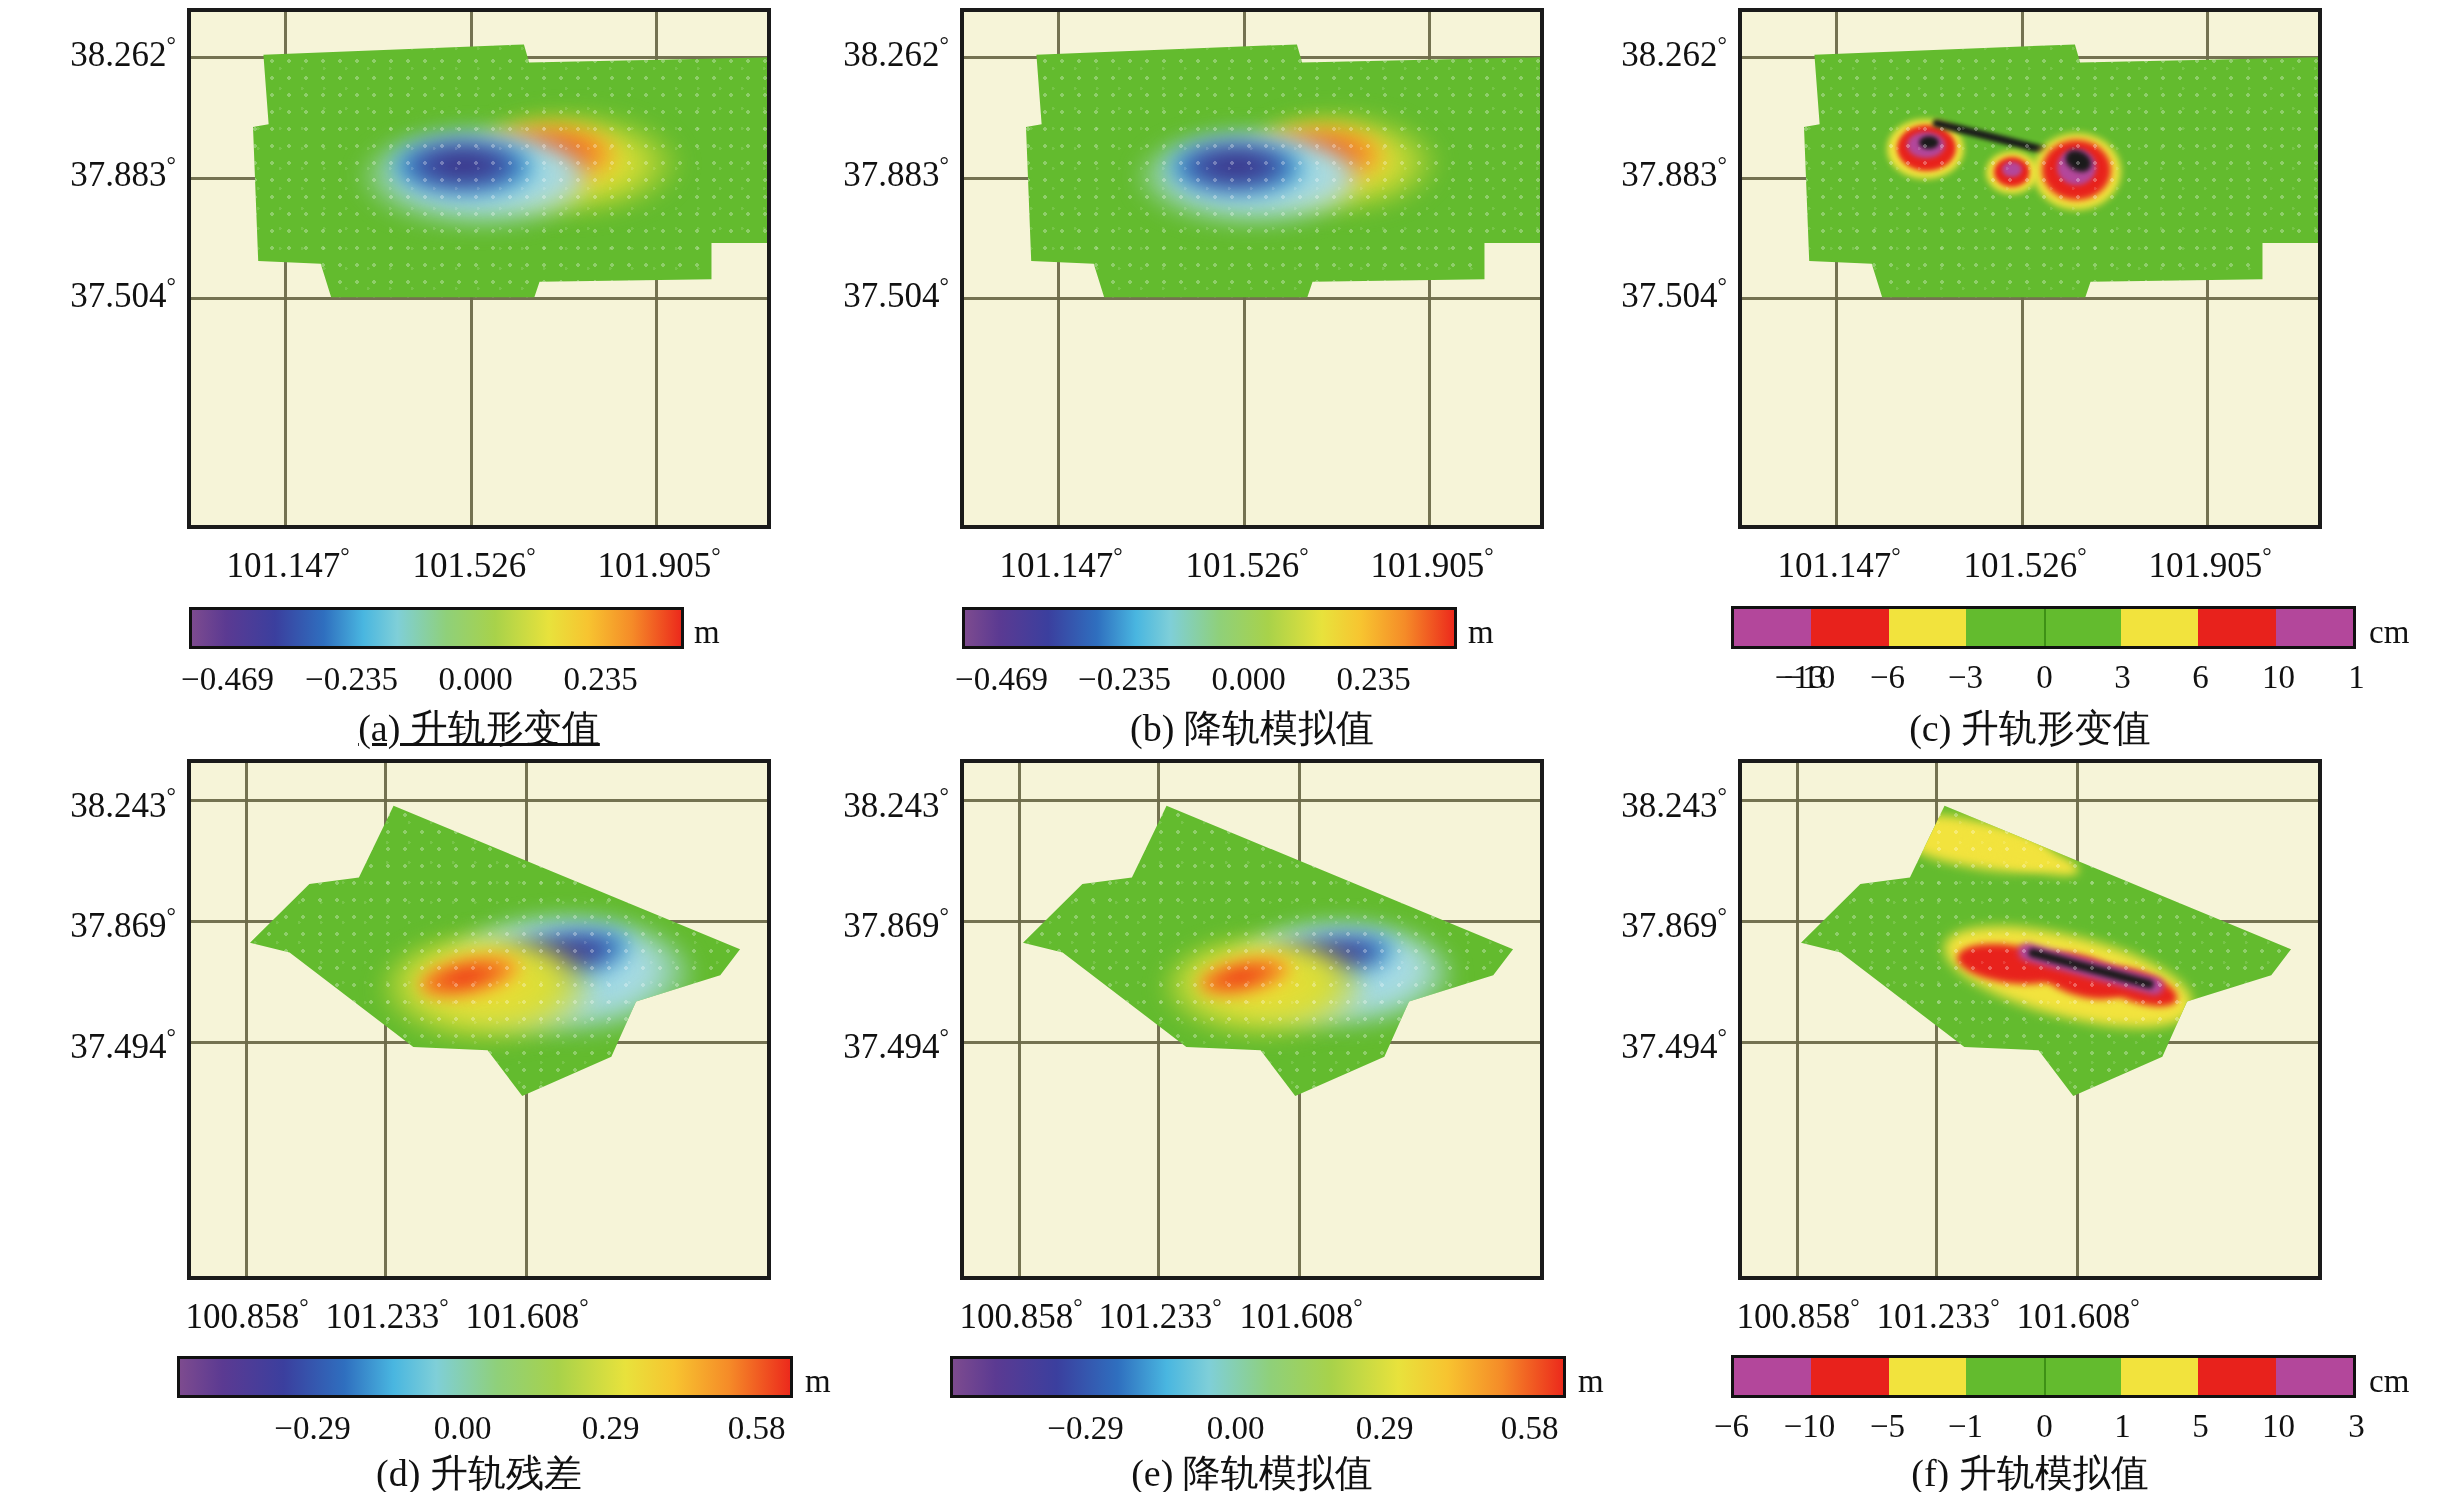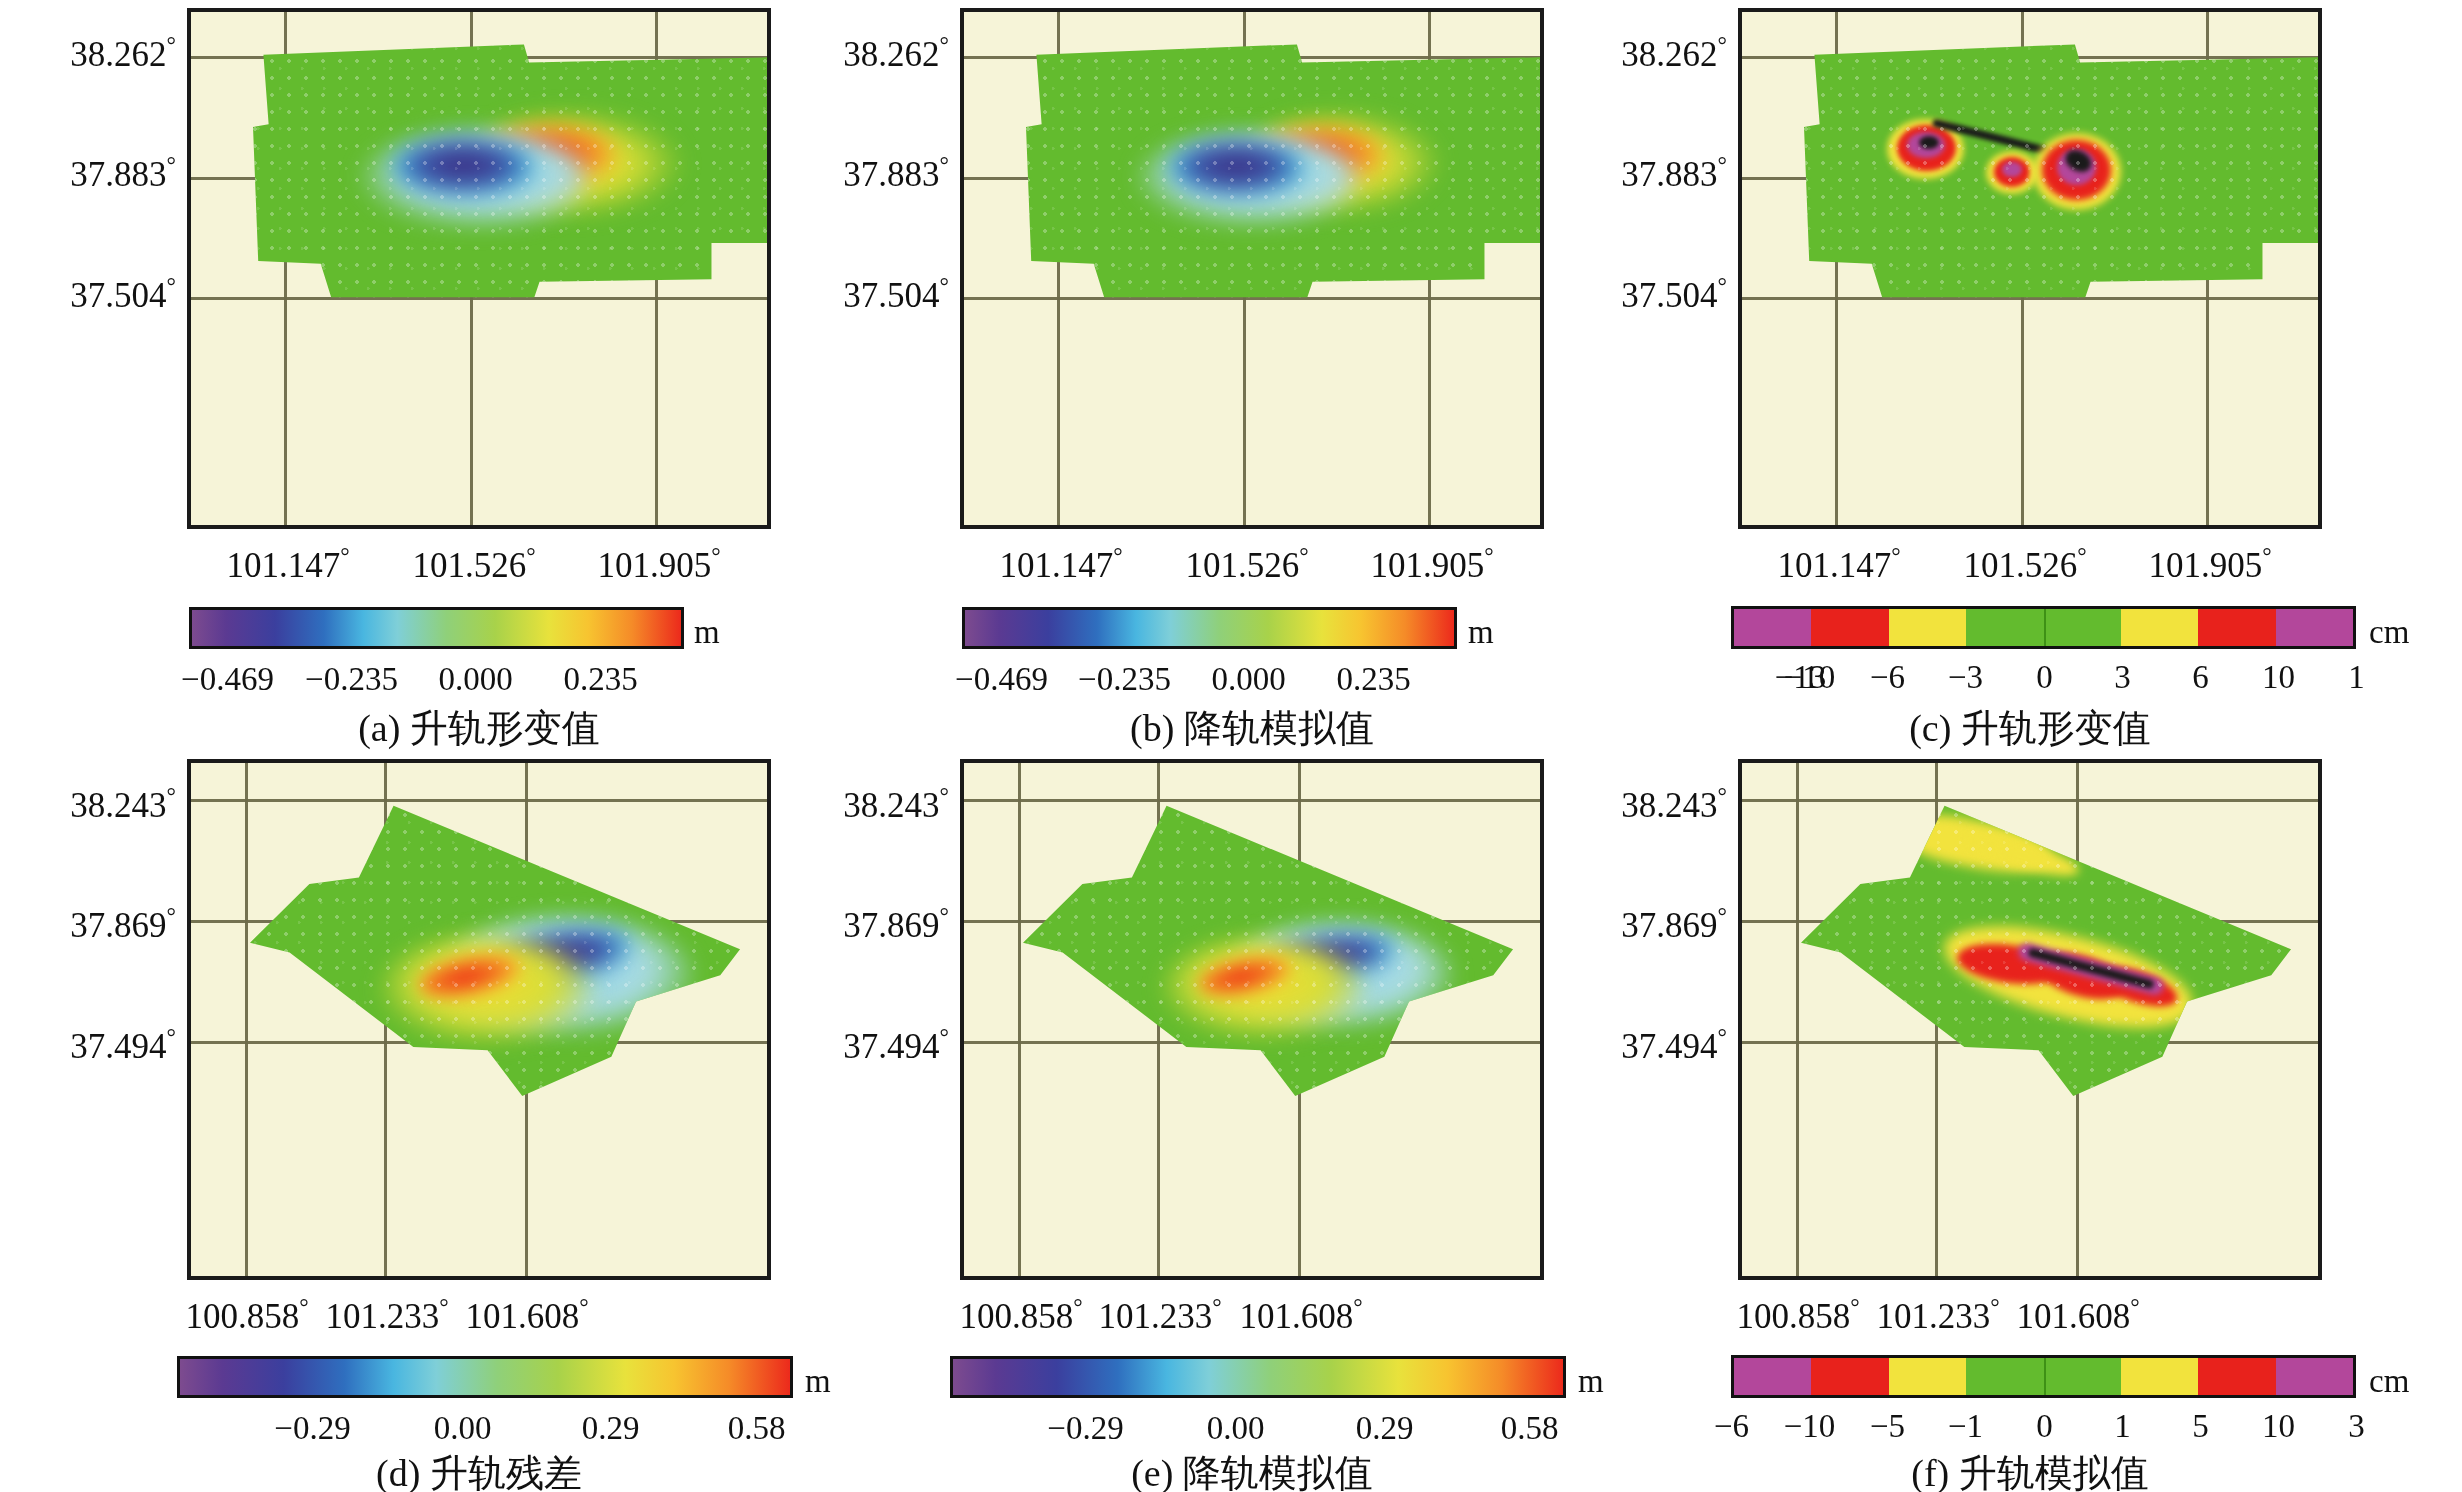--- a/index.html
+++ b/index.html
@@ -101,21 +101,21 @@
     <span>101.905</span><span class="deg">°</span>
   </div>
 
   <div class="cbar cbar-cont" style="left:189px;top:607px;width:495px;height:42px;"></div>
   <div class="cbunit" style="left:694px;top:616px;">m</div>
   <div class="cbtick" style="left:130px;top:663px;width:195px;"><span>−0.469</span></div>
   <div class="cbtick" style="left:254px;top:663px;width:195px;"><span>−0.235</span></div>
   <div class="cbtick" style="left:378px;top:663px;width:195px;"><span>0.000</span></div>
   <div class="cbtick" style="left:503px;top:663px;width:195px;"><span>0.235</span></div>
 
-  <div class="caption" style="left:187px;top:709px;width:584px;">(a) 升轨形变值</div>
+  <div class="caption" style="left:187px;top:709px;width:584px;text-decoration:underline;">(a) 升轨形变值</div>
 </div>
 
 <div class="panel">
   <div class="ylab" style="left:773px;top:34px;width:176px;">
     <span>38.262</span><span class="deg">°</span>
   </div>
   <div class="ylab" style="left:773px;top:154px;width:176px;">
     <span>37.883</span><span class="deg">°</span>
   </div>
   <div class="ylab" style="left:773px;top:275px;width:176px;">

